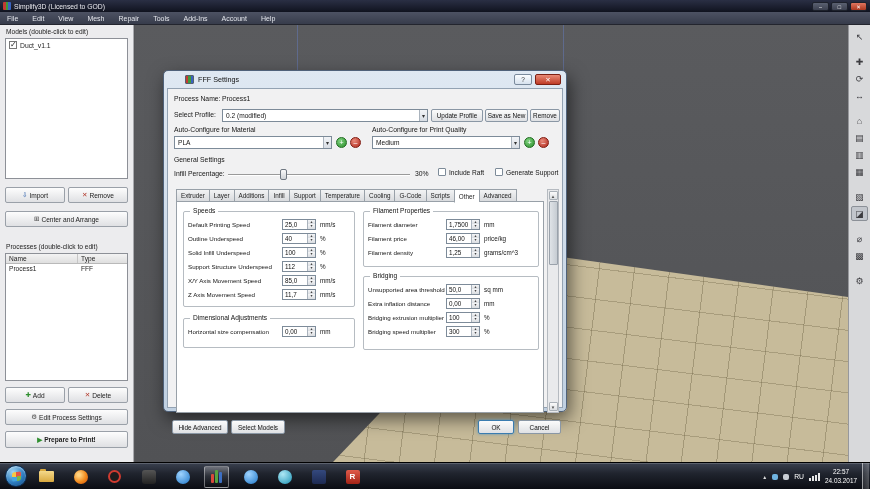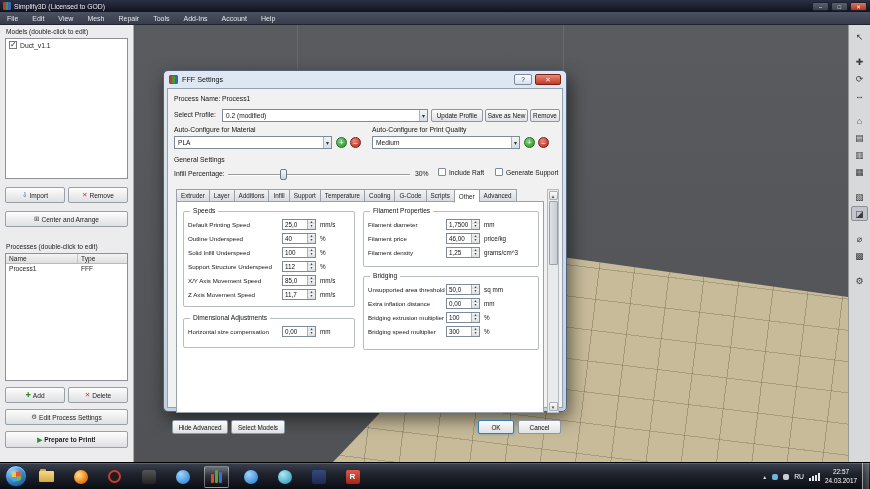--- a/index.html
+++ b/index.html
@@ -75,21 +75,21 @@
     background:#d8d9db; border-left:1px solid #97989c; display:flex; flex-direction:column;
     align-items:center; padding-top:4px; }
   .tool { width:17px; height:15px; line-height:15px; text-align:center; font-size:9px;
     color:#3c3c40; border:1px solid transparent; border-radius:2px; margin-bottom:2px; flex:0 0 auto; }
   .tool.active { background:#c2c6cc; border-color:#8b9097; }
   .tgap { margin-top:8px; }
 
   
   .dialog { position:absolute; left:163px; top:45px; width:404px; height:342px;
     background:linear-gradient(#dfe8f2,#c0d0e1); border:1px solid #50627a; border-radius:5px;
-    box-shadow:3px 7px 18px rgba(0,0,0,.55); z-index:10; }
+    box-shadow:3px 7px 18px rgba(0,0,0,.55); z-index:10;padding-left:16px; }
   .dlg-titlebar { height:17px; display:flex; align-items:center; padding:0 5px; font-size:7.2px; color:#111; }
   .dlg-icon { width:9px; height:9px; margin-right:4px; border:1px solid #55606e; border-radius:1px;
     background:linear-gradient(90deg,#c23b33 33%,#3f9a3b 33% 66%,#3a63c0 66%); }
   .dlg-controls { margin-left:auto; display:flex; gap:3px; }
   .dlg-btn { width:18px; height:11px; font-size:6.5px; line-height:10px; text-align:center;
     border-radius:2px; border:1px solid #7a8a9c; background:linear-gradient(#fbfdff,#d7e2ee); color:#333; }
   .dlg-btn.close { width:26px; background:linear-gradient(#e88a76,#bf3b26); border-color:#7c2013; color:#fff; }
   .dlg-body { position:absolute; left:3px; right:3px; top:17px; bottom:3px;
     background:#f1f1f2; border:1px solid #93a2b2; font-size:6.8px; color:#151515; }
 

